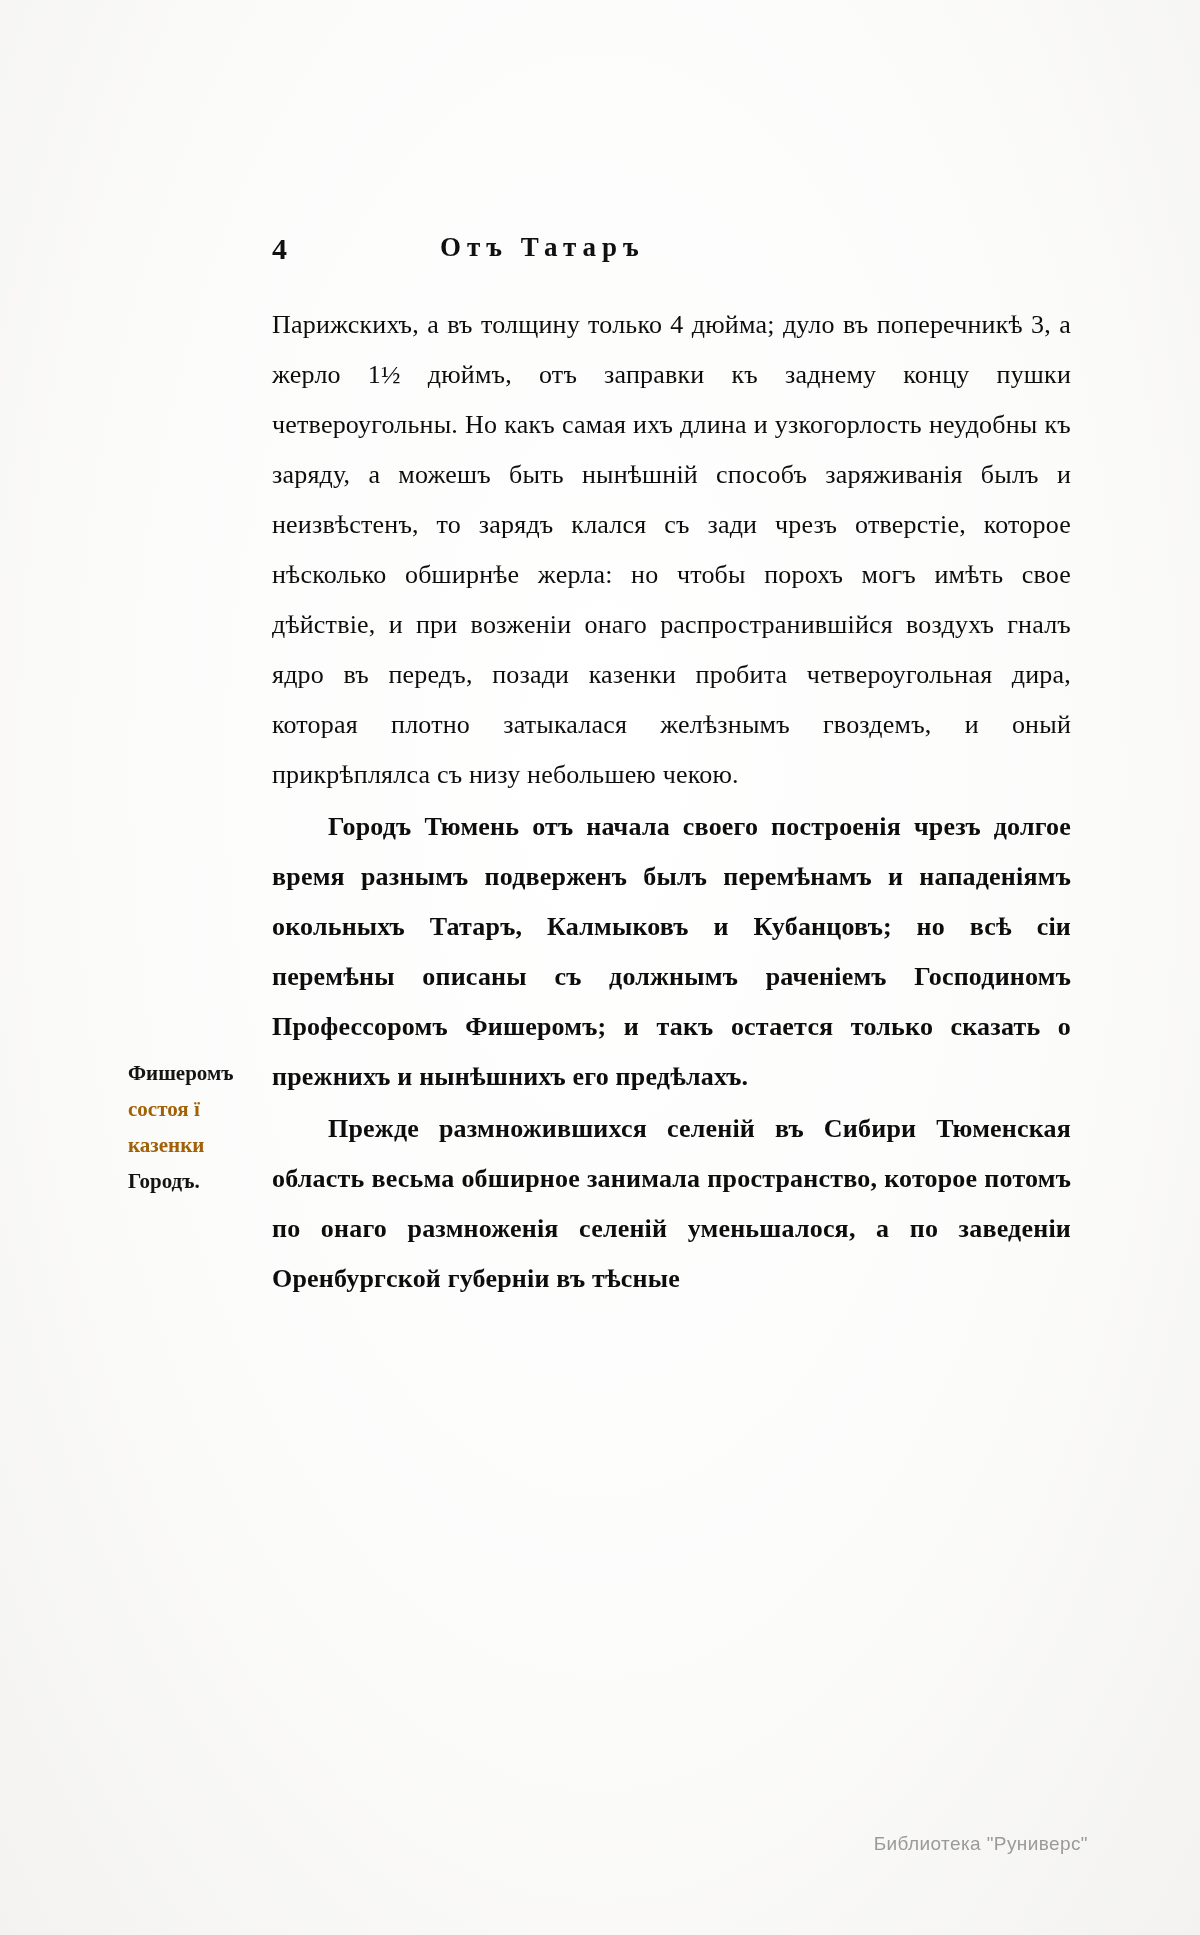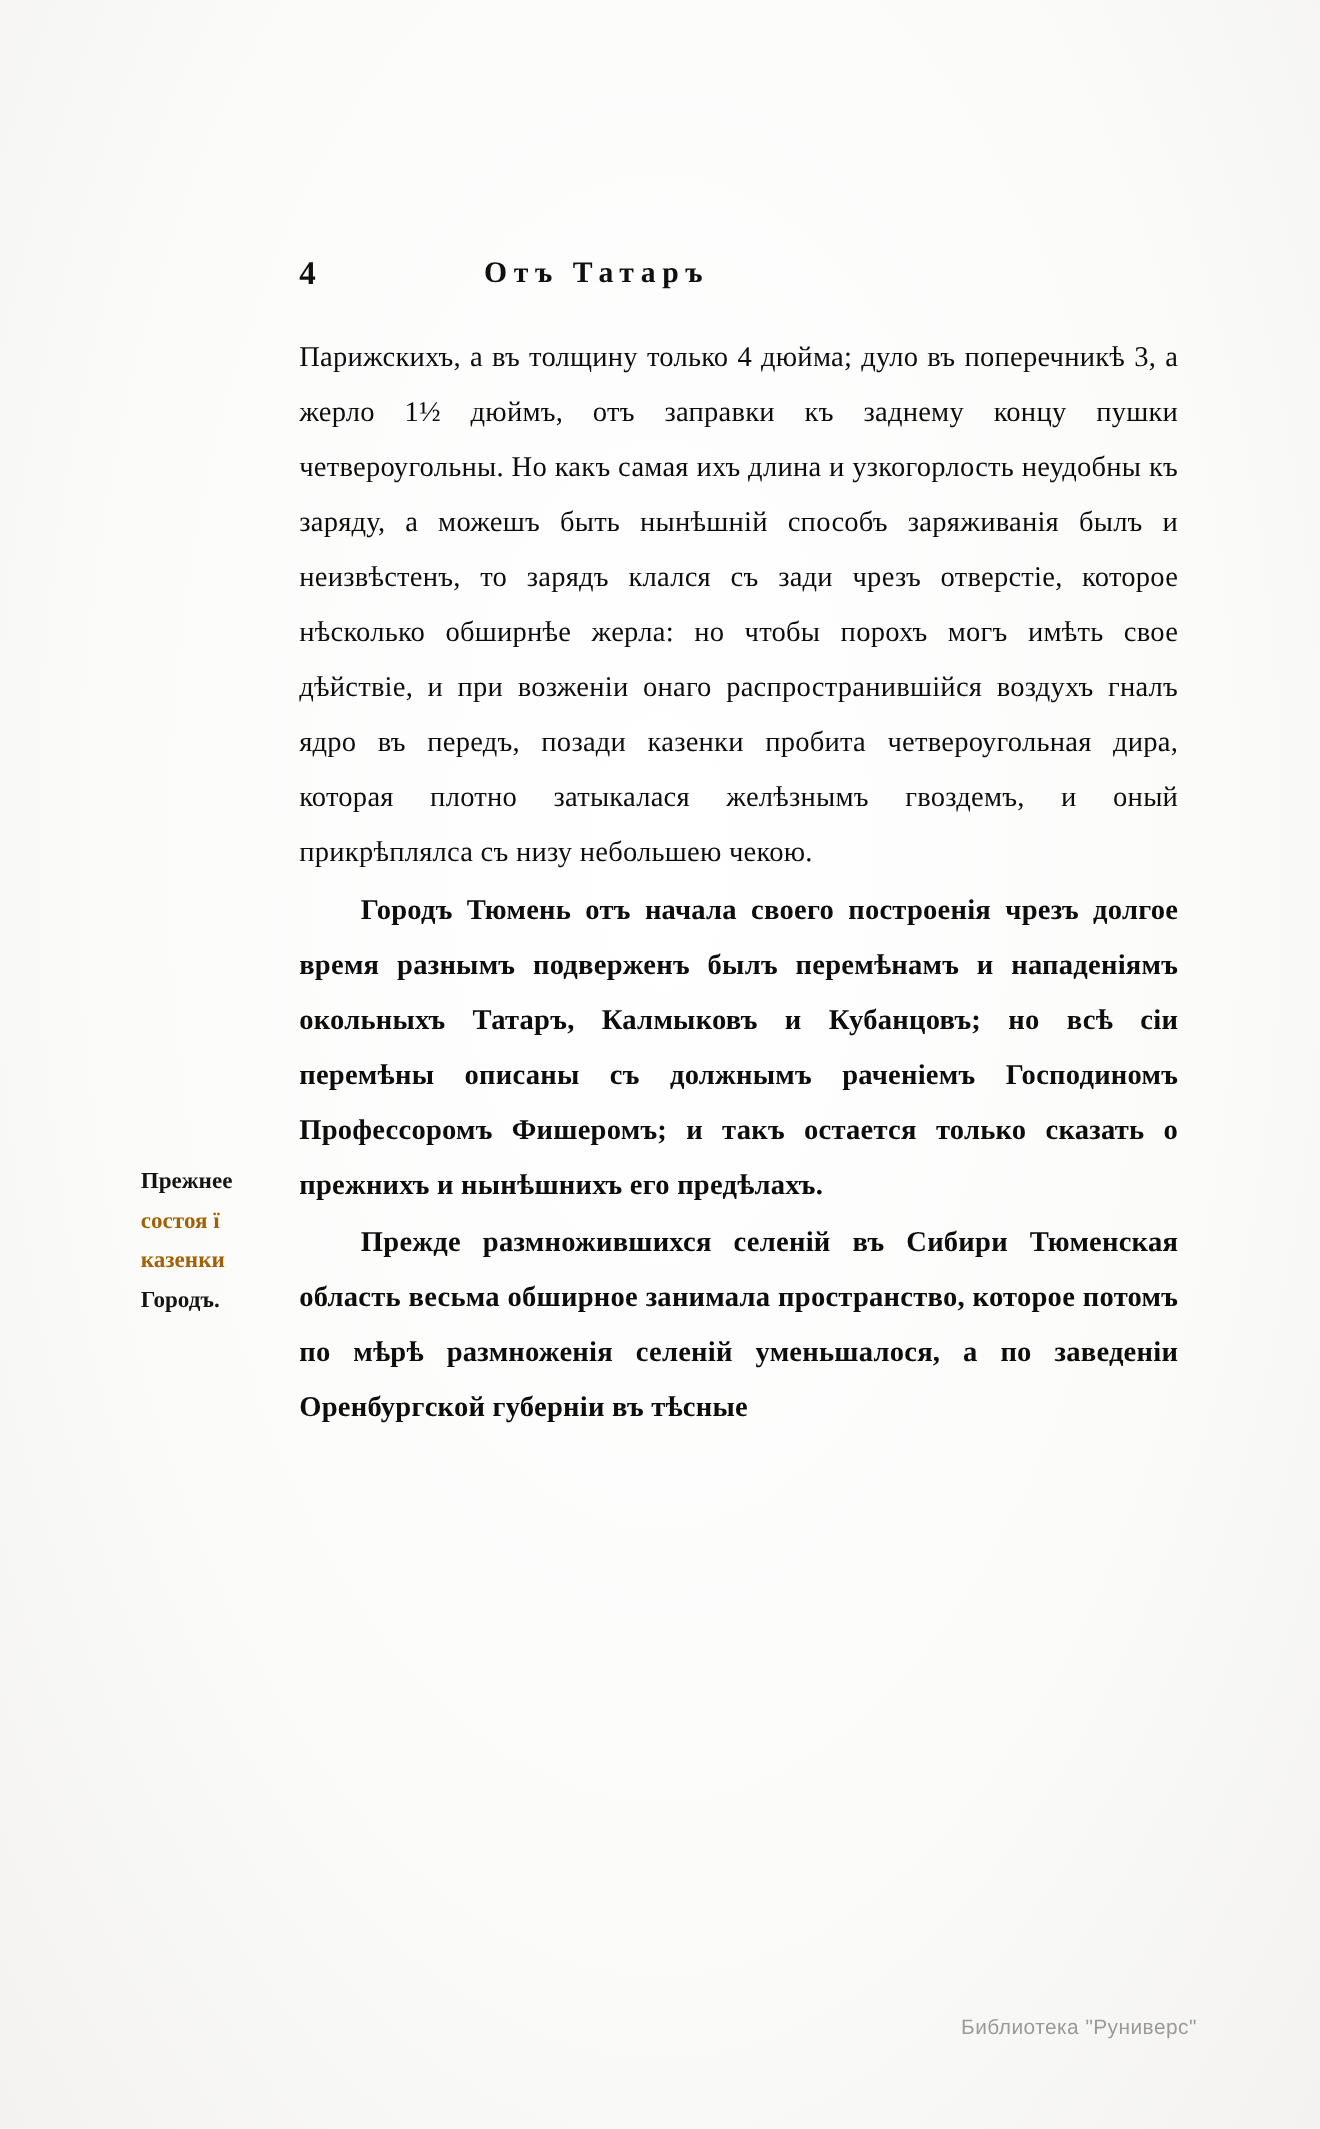--- a/index.html
+++ b/index.html
@@ -99,26 +99,26 @@
 </head>
 <body>
 
 <div class="page">
   <div class="paper-tone"></div>
 
   <div class="folio">4</div>
   <div class="running-title">Отъ  Татаръ</div>
 
   <div class="marginal">
-    <div>Прежнее</div>
+    <div>Фишеромъ</div>
     <div class="faded">состоя ї</div>
     <div class="faded">казенки</div>
     <div>Городъ.</div>
   </div>
 
   <div class="body-col">
     <p class="para">Парижскихъ, а въ толщину только 4 дюйма; дуло въ поперечникѣ 3, а жерло 1½ дюймъ, отъ заправки къ заднему концу пушки четвероугольны. Но какъ самая ихъ длина и узкогорлость неудобны къ заряду, а можешъ быть нынѣшній способъ заряживанія былъ и неизвѣстенъ, то зарядъ клался съ зади чрезъ отверстіе, которое нѣсколько обширнѣе жерла: но чтобы порохъ могъ имѣть свое дѣйствіе, и при возженіи онаго распространившійся воздухъ гналъ ядро въ передъ, позади казенки пробита четвероугольная дира, которая плотно затыкалася желѣзнымъ гвоздемъ, и оный прикрѣплялса съ низу небольшею чекою.</p>
     <p class="para indent">Городъ Тюмень отъ начала своего построенія чрезъ долгое время разнымъ подверженъ былъ перемѣнамъ и нападеніямъ окольныхъ Татаръ, Калмыковъ и Кубанцовъ; но всѣ сіи перемѣны описаны съ должнымъ раченіемъ Господиномъ Профессоромъ Фишеромъ; и такъ остается только сказать о прежнихъ и нынѣшнихъ его предѣлахъ.</p>
-    <p class="para indent">Прежде размножившихся селеній въ Сибири Тюменская область весьма обширное занимала пространство, которое потомъ по мѣрѣ размноженія селеній уменьшалося, а по заведеніи Оренбургской губерніи въ тѣсные</p>
+    <p class="para indent">Прежде размножившихся селеній въ Сибири Тюменская область весьма обширное занимала пространство, которое потомъ по онаго размноженія селеній уменьшалося, а по заведеніи Оренбургской губерніи въ тѣсные</p>
   </div>
 
   <div class="watermark">Библиотека "Руниверс"</div>
 </div>
 
 </body></html>

